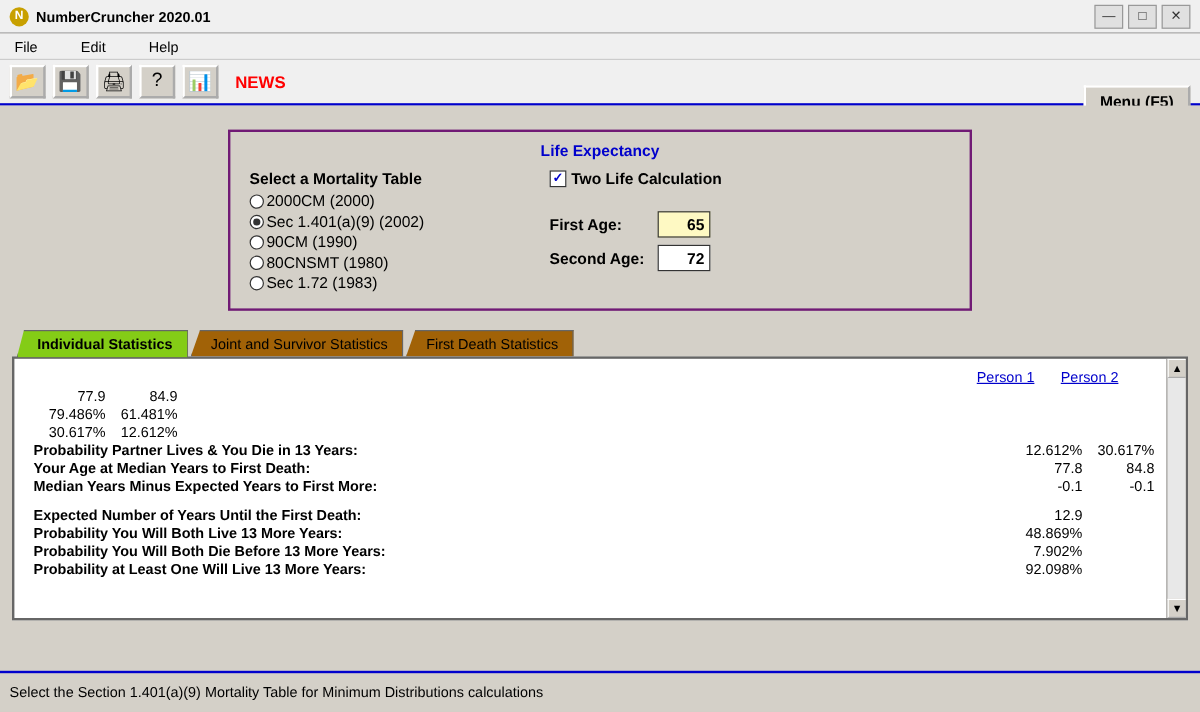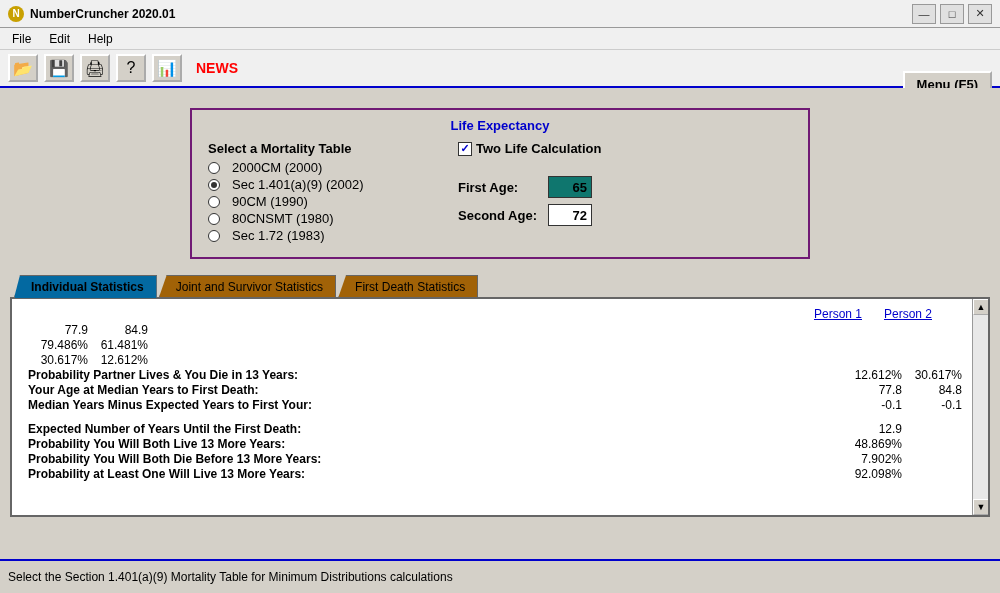--- a/index.html
+++ b/index.html
@@ -60,21 +60,21 @@
     }
 
     
     #menu-bar {
       background: #f0f0f0;
       height: 22px;
       display: flex;
       align-items: center;
       padding: 0 4px;
       border-bottom: 1px solid #ccc;
-      gap: 2px;
+      gap: 20px;
     }
     .menu-item {
       padding: 2px 8px;
       cursor: pointer;
       font-size: 12px;
       color: #000;
     }
 
     
     #toolbar {
@@ -147,21 +147,21 @@
       min-width: 200px;
     }
     #mortality-label {
       font-weight: bold;
       font-size: 13px;
       margin-bottom: 4px;
     }
     .radio-item {
       display: flex;
       align-items: center;
-      gap: 12px;
+      gap: 2px;
       margin: 2px 0;
       font-size: 13px;
     }
     .radio-circle {
       width: 12px;
       height: 12px;
       border: 1px solid #333;
       border-radius: 50%;
       display: inline-flex;
       align-items: center;
@@ -206,21 +206,21 @@
       font-size: 13px;
       font-weight: bold;
     }
     .age-label {
       width: 90px;
     }
     .age-input {
       width: 44px;
       height: 22px;
       border: 1px solid #333;
-      background: #0f766e;
+      background: #fef9c3;
       text-align: right;
       padding-right: 4px;
       font-size: 13px;
       font-weight: bold;
     }
     .age-input.normal {
       background: white;
     }
 
     
@@ -236,21 +236,21 @@
       border-bottom: none;
       background: #a16207;
       cursor: pointer;
       font-size: 12px;
       margin-right: 2px;
       position: relative;
       clip-path: polygon(8px 0%, 100% 0%, 100% 100%, 0% 100%);
       padding-left: 16px;
     }
     .tab.active {
-      background: #0369a1;
+      background: #84cc16;
       font-weight: bold;
       z-index: 2;
     }
     .tab:first-child {
       clip-path: polygon(6px 0%, 100% 0%, 100% 100%, 0% 100%);
     }
 
     
     #stats-panel {
       background: white;
@@ -466,21 +466,21 @@
         <span class="stat-label">Probability Partner Lives &amp; You Die in 13 Years:</span>
         <span class="stat-val">12.612%</span>
         <span class="stat-val2">30.617%</span>
       </div>
       <div class="stat-row">
         <span class="stat-label">Your Age at Median Years to First Death:</span>
         <span class="stat-val">77.8</span>
         <span class="stat-val2">84.8</span>
       </div>
       <div class="stat-row">
-        <span class="stat-label">Median Years Minus Expected Years to First Your:</span>
+        <span class="stat-label">Median Years Minus Expected Years to First More:</span>
         <span class="stat-val">-0.1</span>
         <span class="stat-val2">-0.1</span>
       </div>
 
       <div class="stat-spacer"></div>
 
       <div class="stat-row">
         <span class="stat-label">Expected Number of Years Until the First Death:</span>
         <span class="stat-val">12.9</span>
         <span class="stat-val2"></span>

